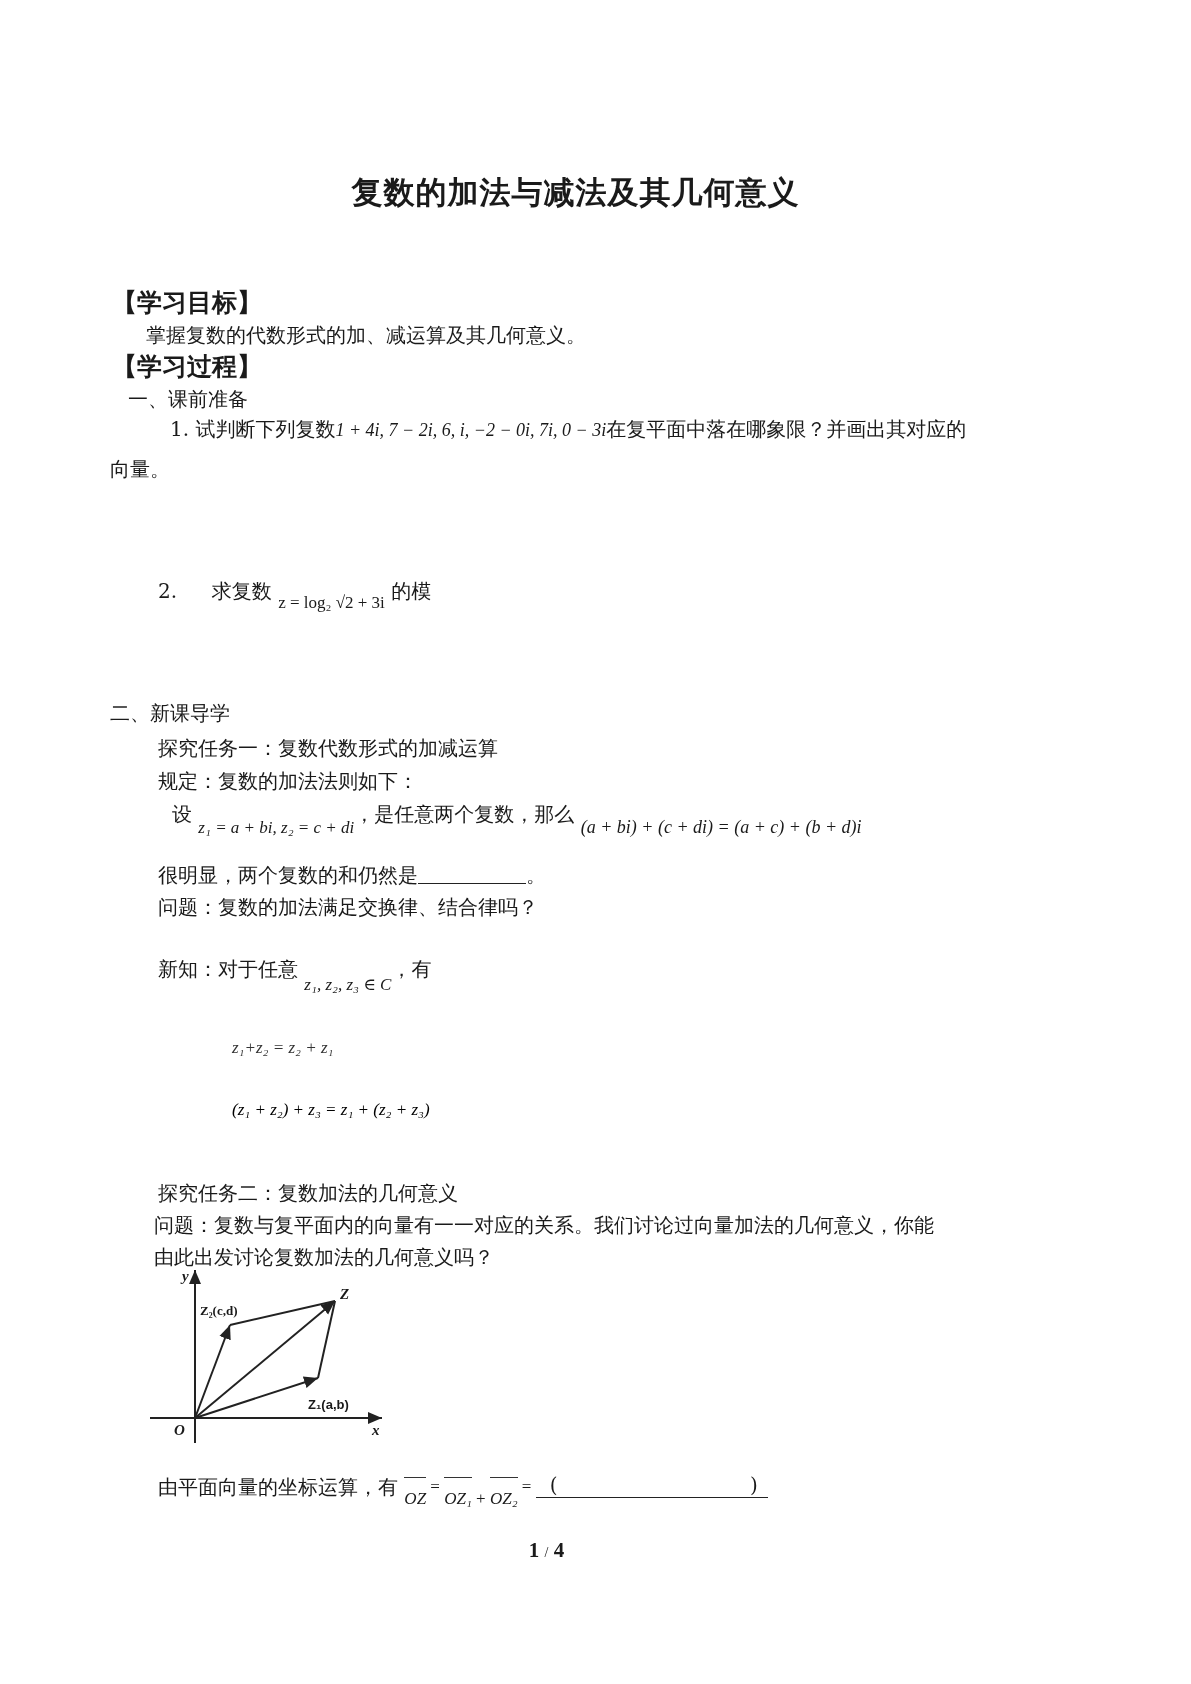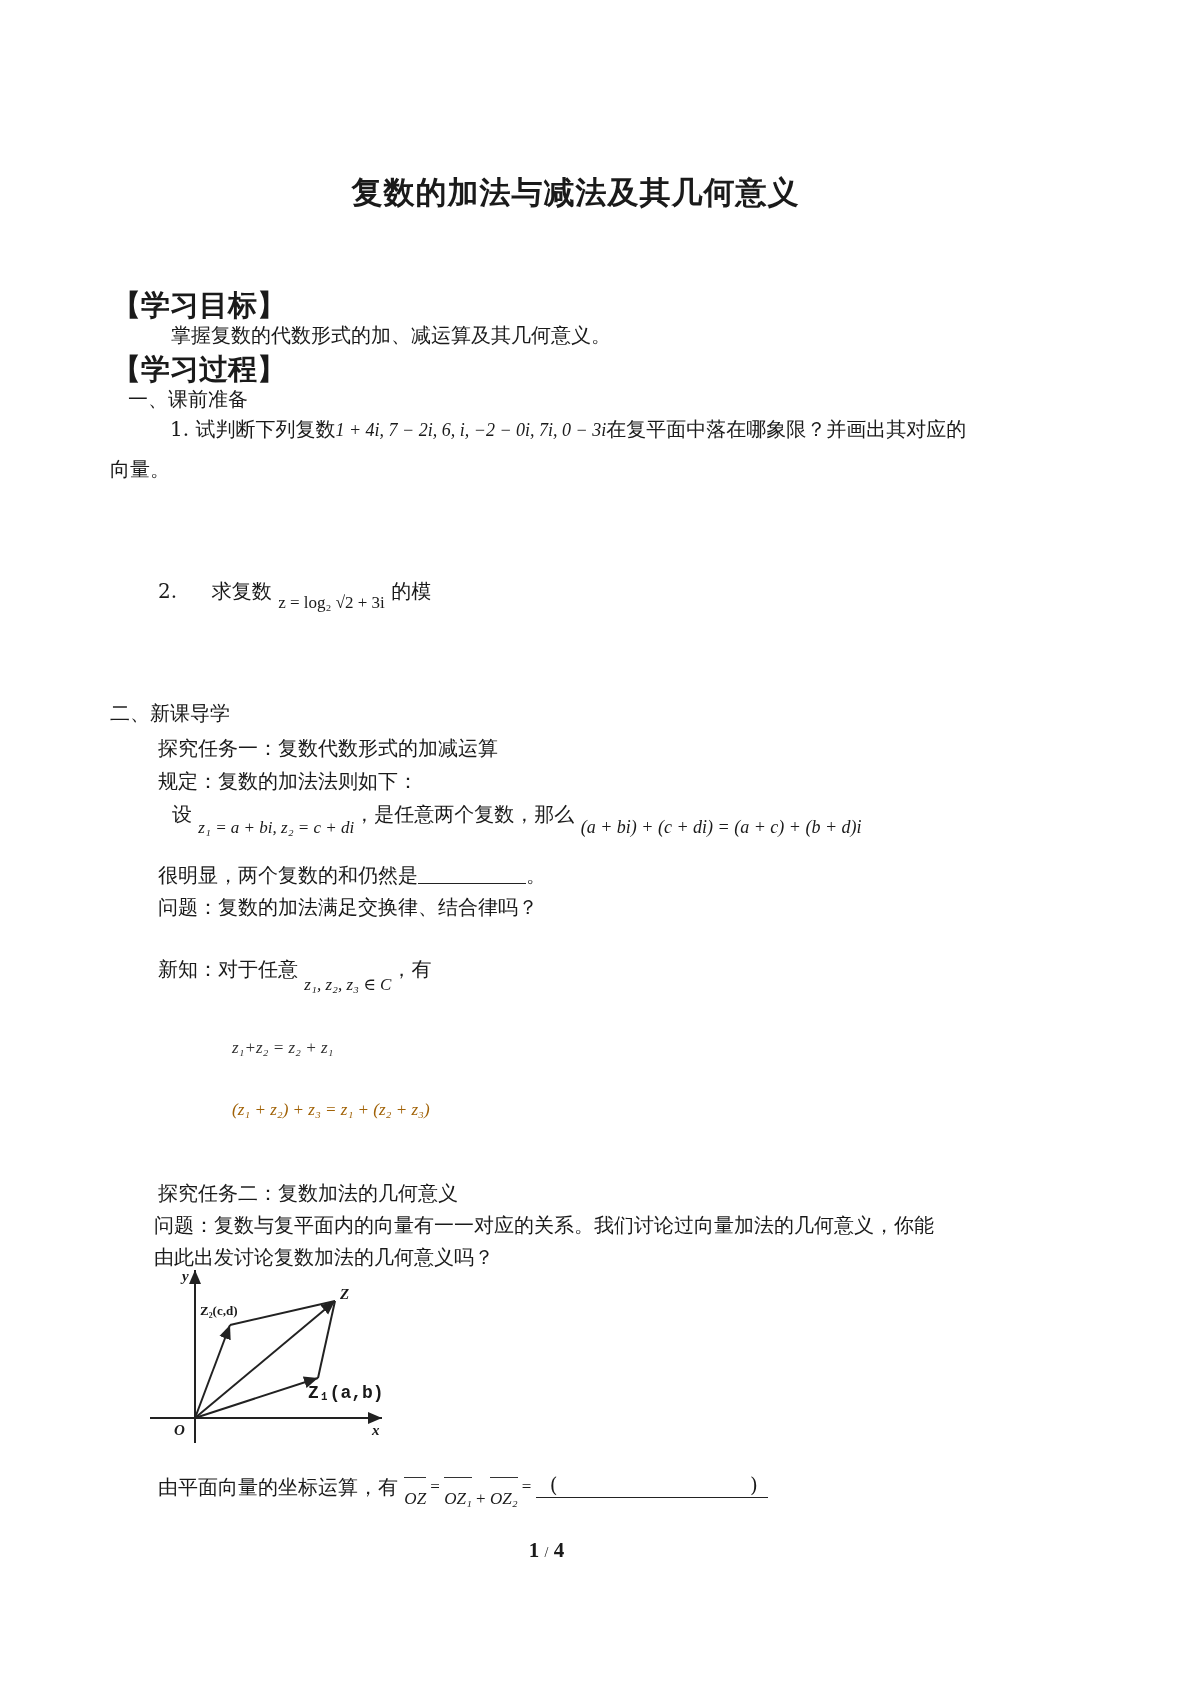--- a/index.html
+++ b/index.html
@@ -1,35 +1,35 @@
 <!DOCTYPE html>
 <html><head>
 <meta charset="utf-8">
 <style>
   html, body { margin: 0; padding: 0; background: #ffffff; }
   body { width: 1191px; height: 1684px; position: relative; overflow: hidden;
          font-family: "DejaVu Serif", "Liberation Serif", serif; color: #1a1a1a; }
   .abs { position: absolute; white-space: nowrap; }
   .title { font-family: "DejaVu Sans", "Liberation Sans", sans-serif; font-weight: bold; font-size: 31px; left: 0; width: 1151px; text-align: center; top: 172px; letter-spacing: 1px; }
-  .hdr { font-family: "DejaVu Sans", "Liberation Sans", sans-serif; font-weight: bold; font-size: 29px; left: 112px; }
+  .hdr { font-family: "DejaVu Sans", "Liberation Sans", sans-serif; font-weight: bold; font-size: 25px; left: 112px; }
   .txt { font-size: 20px; }
   .math { font-family: "Liberation Serif", "DejaVu Serif", serif; font-size: 18px; }
   .mi { font-style: italic; }
   .blank { display: inline-block; border-bottom: 1.5px solid #222; height: 20px; vertical-align: -2px; }
   .vec { position: relative; display: inline-block; border-top: 1.3px solid #333; padding-top: 11px; font-style: italic; }
   .pagenum { font-family: "Liberation Serif", serif; font-weight: bold; font-size: 21px; left: 0; width: 1093px; text-align: center; top: 1538px; }
   .pagenum .slash { font-weight: normal; font-size: 14px; }
 </style>
 </head>
 <body>
 
 <div class="abs title">复数的加法与减法及其几何意义</div>
 
 <div class="abs hdr" style="top:286px;">【学习目标】</div>
-<div class="abs txt" style="left:171px; top:322px;">掌握复数的代数形式的加、减运算及其几何意义。</div>
+<div class="abs txt" style="left:146px; top:322px;">掌握复数的代数形式的加、减运算及其几何意义。</div>
 
 <div class="abs hdr" style="top:350px;">【学习过程】</div>
 
 <div class="abs txt" style="left:128px; top:386px;">一、课前准备</div>
 
 <div class="abs txt" style="left:170px; top:416px;">
   <span>1. 试判断下列复数</span><span class="math mi">1 + 4i, 7 − 2i, 6, i, −2 − 0i, 7i, 0 − 3i</span><span>在复平面中落在哪象限？并画出其对应的</span>
 </div>
 <div class="abs txt" style="left:110px; top:456px;">向量。</div>
 
@@ -55,21 +55,21 @@
   <span>很明显，两个复数的和仍然是</span><span class="blank" style="width:108px;"></span><span>。</span>
 </div>
 <div class="abs txt" style="left:158px; top:894px;">问题：复数的加法满足交换律、结合律吗？</div>
 
 <div class="abs txt" style="left:158px; top:956px;text-align:center;">
   <span>新知：对于任意</span>
   <span class="math mi" style="position:relative; top:14px; font-size:17px;">z₁, z₂, z₃ ∈ C</span><span>，有</span>
 </div>
 
 <div class="abs math mi" style="left:232px; top:1038px; font-size:17px; color:#333;">z₁+z₂ = z₂ + z₁</div>
-<div class="abs math mi" style="left:232px; top:1100px; font-size:17px; color:#a16207;">(z₁ + z₂) + z₃ = z₁ + (z₂ + z₃)</div>
+<div class="abs math mi" style="left:232px; top:1100px; font-size:17px; color:#000000;">(z₁ + z₂) + z₃ = z₁ + (z₂ + z₃)</div>
 
 <div class="abs txt" style="left:158px; top:1180px;">探究任务二：复数加法的几何意义</div>
 <div class="abs txt" style="left:154px; top:1212px;">问题：复数与复平面内的向量有一一对应的关系。我们讨论过向量加法的几何意义，你能</div>
 <div class="abs txt" style="left:154px; top:1244px;">由此出发讨论复数加法的几何意义吗？</div>
 
 <div class="abs" style="left:150px; top:1268px; width:240px; height:180px;">
   <svg width="240" height="180" viewBox="0 0 240 180" xmlns="http://www.w3.org/2000/svg">
     <defs>
       <marker id="arr" markerWidth="8" markerHeight="8" refX="7" refY="4" orient="auto">
         <path d="M0,1 L7,4 L0,7 Z" fill="#222"></path>
@@ -83,21 +83,21 @@
     <line x1="45" y1="150" x2="168" y2="110" stroke="#222" stroke-width="2" marker-end="url(#arr)"></line>
     <line x1="45" y1="150" x2="185" y2="33" stroke="#222" stroke-width="2" marker-end="url(#arr)"></line>
     <line x1="80" y1="57" x2="185" y2="33" stroke="#222" stroke-width="2"></line>
     <line x1="168" y1="110" x2="185" y2="33" stroke="#222" stroke-width="2"></line>
   </svg>
   <span class="abs" style="left:32px; top:0px; font-family:'Liberation Serif',serif; font-style:italic; font-weight:bold; font-size:15px;">y</span>
   <span class="abs" style="left:222px; top:154px; font-family:'Liberation Serif',serif; font-style:italic; font-weight:bold; font-size:15px;">x</span>
   <span class="abs" style="left:24px; top:154px; font-family:'Liberation Serif',serif; font-style:italic; font-weight:bold; font-size:15px;">O</span>
   <span class="abs" style="left:190px; top:18px; font-family:'Liberation Serif',serif; font-style:italic; font-weight:bold; font-size:15px;">Z</span>
   <span class="abs" style="left:50px; top:35px; font-family:'Liberation Serif',serif; font-weight:bold; font-size:13px;">Z₂(c,d)</span>
-  <span class="abs" style="left:158px; top:115px; font-family:Liberation Mono, monospace; font-weight:bold; font-size:18px;">Z₁(a,b)</span>
+  <span class="abs" style="left:158px; top:129px; font-family:Liberation Sans, sans-serif; font-weight:bold; font-size:13px;">Z₁(a,b)</span>
 </div>
 
 <div class="abs txt" style="left:158px; top:1467px;">
   <span>由平面向量的坐标运算，有</span>
   <span class="math" style="position:relative; top:10px; font-size:17px;">
     <span class="vec">OZ</span>
     <span style="position:relative; top:-12px;">=</span>
     <span class="vec">OZ₁</span>
     <span>+</span>
     <span class="vec">OZ₂</span>

